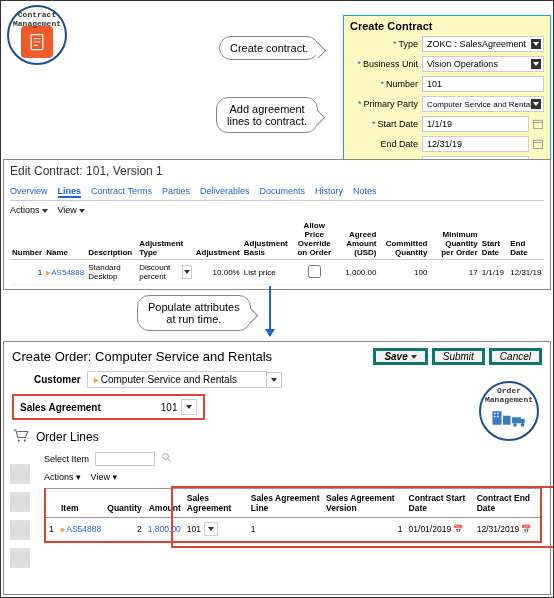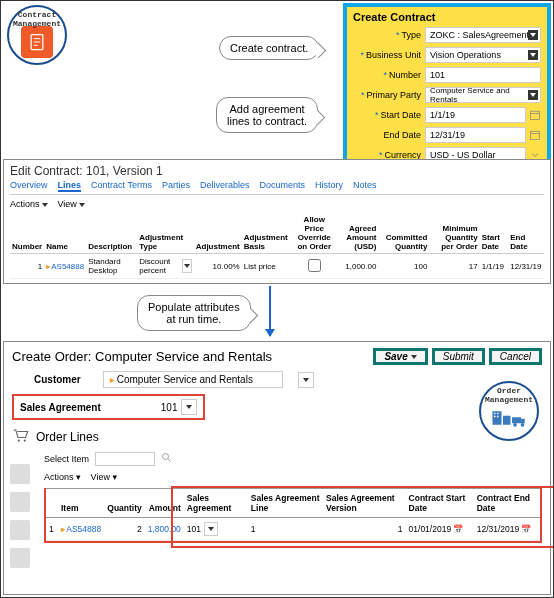--- a/index.html
+++ b/index.html
@@ -16,37 +16,37 @@
 
 .callout { position: absolute; background: #fff; border: 1px solid #888; border-radius: 12px; padding: 5px 10px; font-size: 11px; text-align: center; }
 .callout-c1 { top: 35px; left: 218px; }
 .callout-c2 { top: 96px; left: 215px; }
 .callout-c3 { top: 294px; left: 136px; }
 .callout::after { content: ''; position: absolute; width: 10px; height: 10px; border-right: 1px solid #888; border-bottom: 1px solid #888; background: #fff; transform: rotate(-45deg); }
 .callout-c1::after { right: -6px; top: 8px; }
 .callout-c2::after { right: -6px; top: 14px; transform: rotate(-45deg); }
 .callout-c3::after { right: -6px; top: 14px; transform: rotate(-45deg); }
 
-.panel-cc { position: absolute; top: 2px; right: 2px; width: 208px; border: 4px solid #0ea5e9; background: #fde047; padding: 4px 6px 6px 6px; }
+.panel-cc { position: absolute; top: 14px; right: 2px; width: 208px; border: 1px solid #0ea5e9; background: #fef9c3; padding: 4px 6px 6px 6px; }
 .panel-cc h3 { font-size: 11px; font-weight: bold; margin-bottom: 4px; }
 .cc-row { display: flex; align-items: center; margin-bottom: 4px; }
 .cc-lbl { width: 72px; text-align: right; font-size: 9px; padding-right: 4px; }
 .cc-lbl .req { color: #1a66cc; margin-right: 2px; }
 .cc-val { flex: 1; border: 1px solid #ccc; padding: 2px 4px; font-size: 9px; background: #fff; position: relative; height: 16px; display: flex; align-items: center; }
 .cc-val .dd { position: absolute; right: 2px; top: 2px; width: 10px; height: 10px; background: #333; }
 .cc-val .dd::after { content: ''; display: block; width: 0; height: 0; border-left: 3px solid transparent; border-right: 3px solid transparent; border-top: 4px solid #fff; margin: 3px auto 0; }
 .cc-date-icon { display: inline-block; width: 12px; height: 12px; margin-left: 3px; }
 .cc-date-icon svg { width: 12px; height: 12px; }
 .cc-btnrow { display: flex; justify-content: flex-end; gap: 4px; margin-top: 2px; }
 .cc-btn { border: 1px solid #999; background: #f4f4f4; padding: 2px 6px; font-size: 9px; cursor: pointer; }
 .cc-btn.bold { font-weight: bold; }
 
 .panel-ec { position: absolute; top: 158px; left: 2px; right: 2px; border: 1px solid #888; background: #fff; padding: 4px 6px; }
 .panel-ec h3 { font-size: 12px; font-weight: normal; color: #333; }
-.ec-tabs { display: flex; gap: 10px; border-bottom: 1px solid #ccc; margin-top: 2px; padding-bottom: 2px; }
+.ec-tabs { display: flex; gap: 10px; border-bottom: 1px solid #ccc; margin-top: 8px; padding-bottom: 2px; }
 .ec-tab { font-size: 9px; color: #1a66cc; cursor: pointer; }
 .ec-tab.active { font-weight: bold; border-bottom: 2px solid #1a66cc; }
 .ec-toolbar { display: flex; gap: 10px; margin: 4px 0; font-size: 9px; }
 .ec-toolbar span { cursor: pointer; }
 .ec-toolbar .tri::after { content: ''; display: inline-block; width: 0; height: 0; border-left: 3px solid transparent; border-right: 3px solid transparent; border-top: 4px solid #333; margin-left: 2px; vertical-align: middle; }
 .ec-table { width: 100%; border-collapse: collapse; font-size: 8px; }
 .ec-table th { font-weight: bold; text-align: left; padding: 2px 2px; border-bottom: 1px solid #ccc; vertical-align: bottom; }
 .ec-table td { padding: 3px 2px; border-bottom: 1px solid #eee; }
 .ec-table .num { text-align: right; }
 .ec-table .ctr { text-align: center; }
@@ -56,21 +56,21 @@
 .arrow-vert { position: absolute; left: 268px; top: 285px; width: 2px; height: 50px; background: #1a66cc; }
 .arrow-vert::after { content: ''; position: absolute; bottom: -1px; left: -4px; width: 0; height: 0; border-left: 5px solid transparent; border-right: 5px solid transparent; border-top: 8px solid #1a66cc; }
 
 .panel-co { position: absolute; top: 340px; left: 2px; right: 2px; bottom: 2px; border: 1px solid #888; background: #fff; padding: 6px 8px; }
 .co-head { display: flex; justify-content: space-between; align-items: center; }
 .co-head h3 { font-size: 13px; font-weight: normal; }
 .co-btns { display: flex; gap: 4px; }
 .co-btn { border: 3px solid #0f766e; background: #f4f4f4; padding: 0 8px; font-size: 10px; cursor: pointer; font-style: italic; }
 .co-btn.bold { font-weight: bold; }
 .co-btn .tri::after { content: ''; display: inline-block; width: 0; height: 0; border-left: 3px solid transparent; border-right: 3px solid transparent; border-top: 4px solid #333; margin-left: 3px; vertical-align: middle; }
-.co-cust { display: flex; align-items: center; margin: 6px 0 4px 22px; font-size: 10px; gap: 16px; }
+.co-cust { display: flex; align-items: center; margin: 6px 0 4px 22px; font-size: 10px; }
 .co-cust-lbl { font-weight: bold; margin-right: 6px; }
 .co-cust-val { border: 1px solid #ccc; padding: 2px 6px; width: 180px; display: flex; align-items: center; }
 .co-cust-val .warn { color: #f0a028; margin-right: 2px; }
 .co-cust-dd { width: 16px; height: 16px; border: 1px solid #ccc; margin-left: -1px; display: flex; align-items: center; justify-content: center; }
 .co-cust-dd::after { content: ''; width: 0; height: 0; border-left: 3px solid transparent; border-right: 3px solid transparent; border-top: 4px solid #333; }
 .co-sa { border: 2px solid #d43; display: inline-flex; align-items: center; padding: 3px 6px; margin-top: 2px; font-size: 10px; }
 .co-sa-lbl { font-weight: bold; margin-right: 60px; }
 .co-sa-dd { width: 16px; height: 16px; border: 1px solid #ccc; margin-left: 4px; display: flex; align-items: center; justify-content: center; }
 .co-sa-dd::after { content: ''; width: 0; height: 0; border-left: 3px solid transparent; border-right: 3px solid transparent; border-top: 4px solid #333; }
 .co-ol { margin-top: 8px; }

